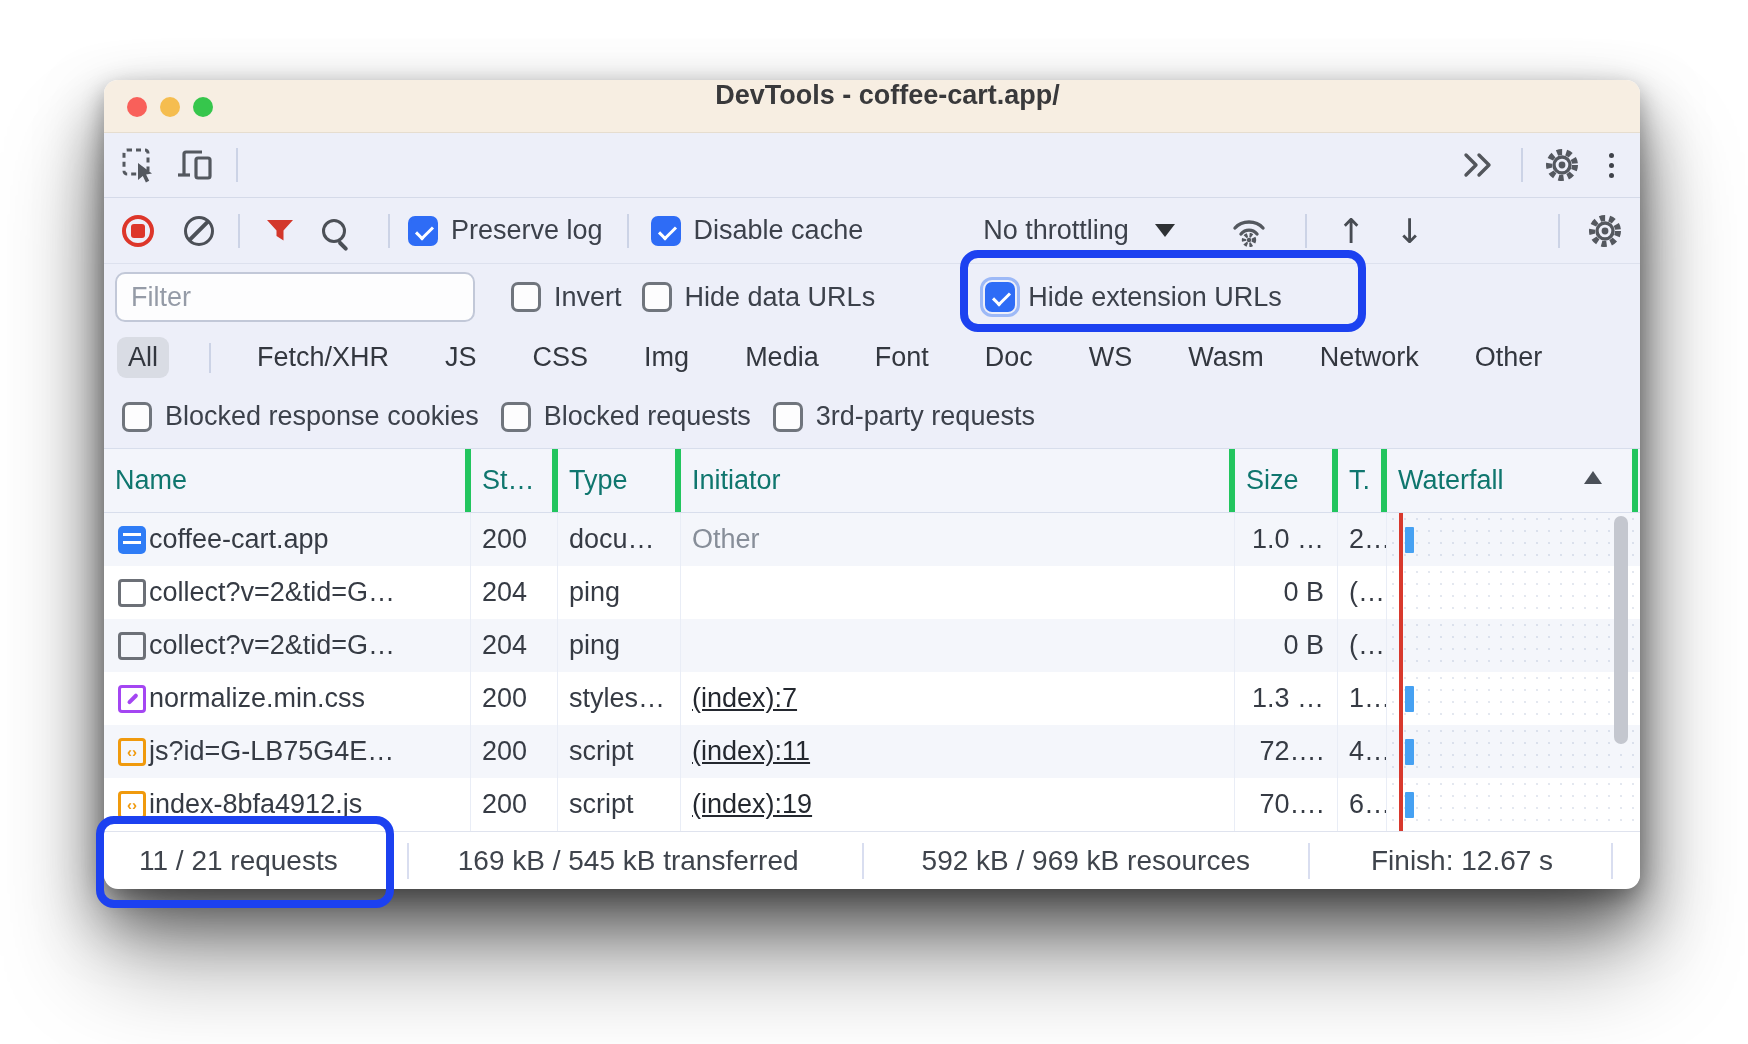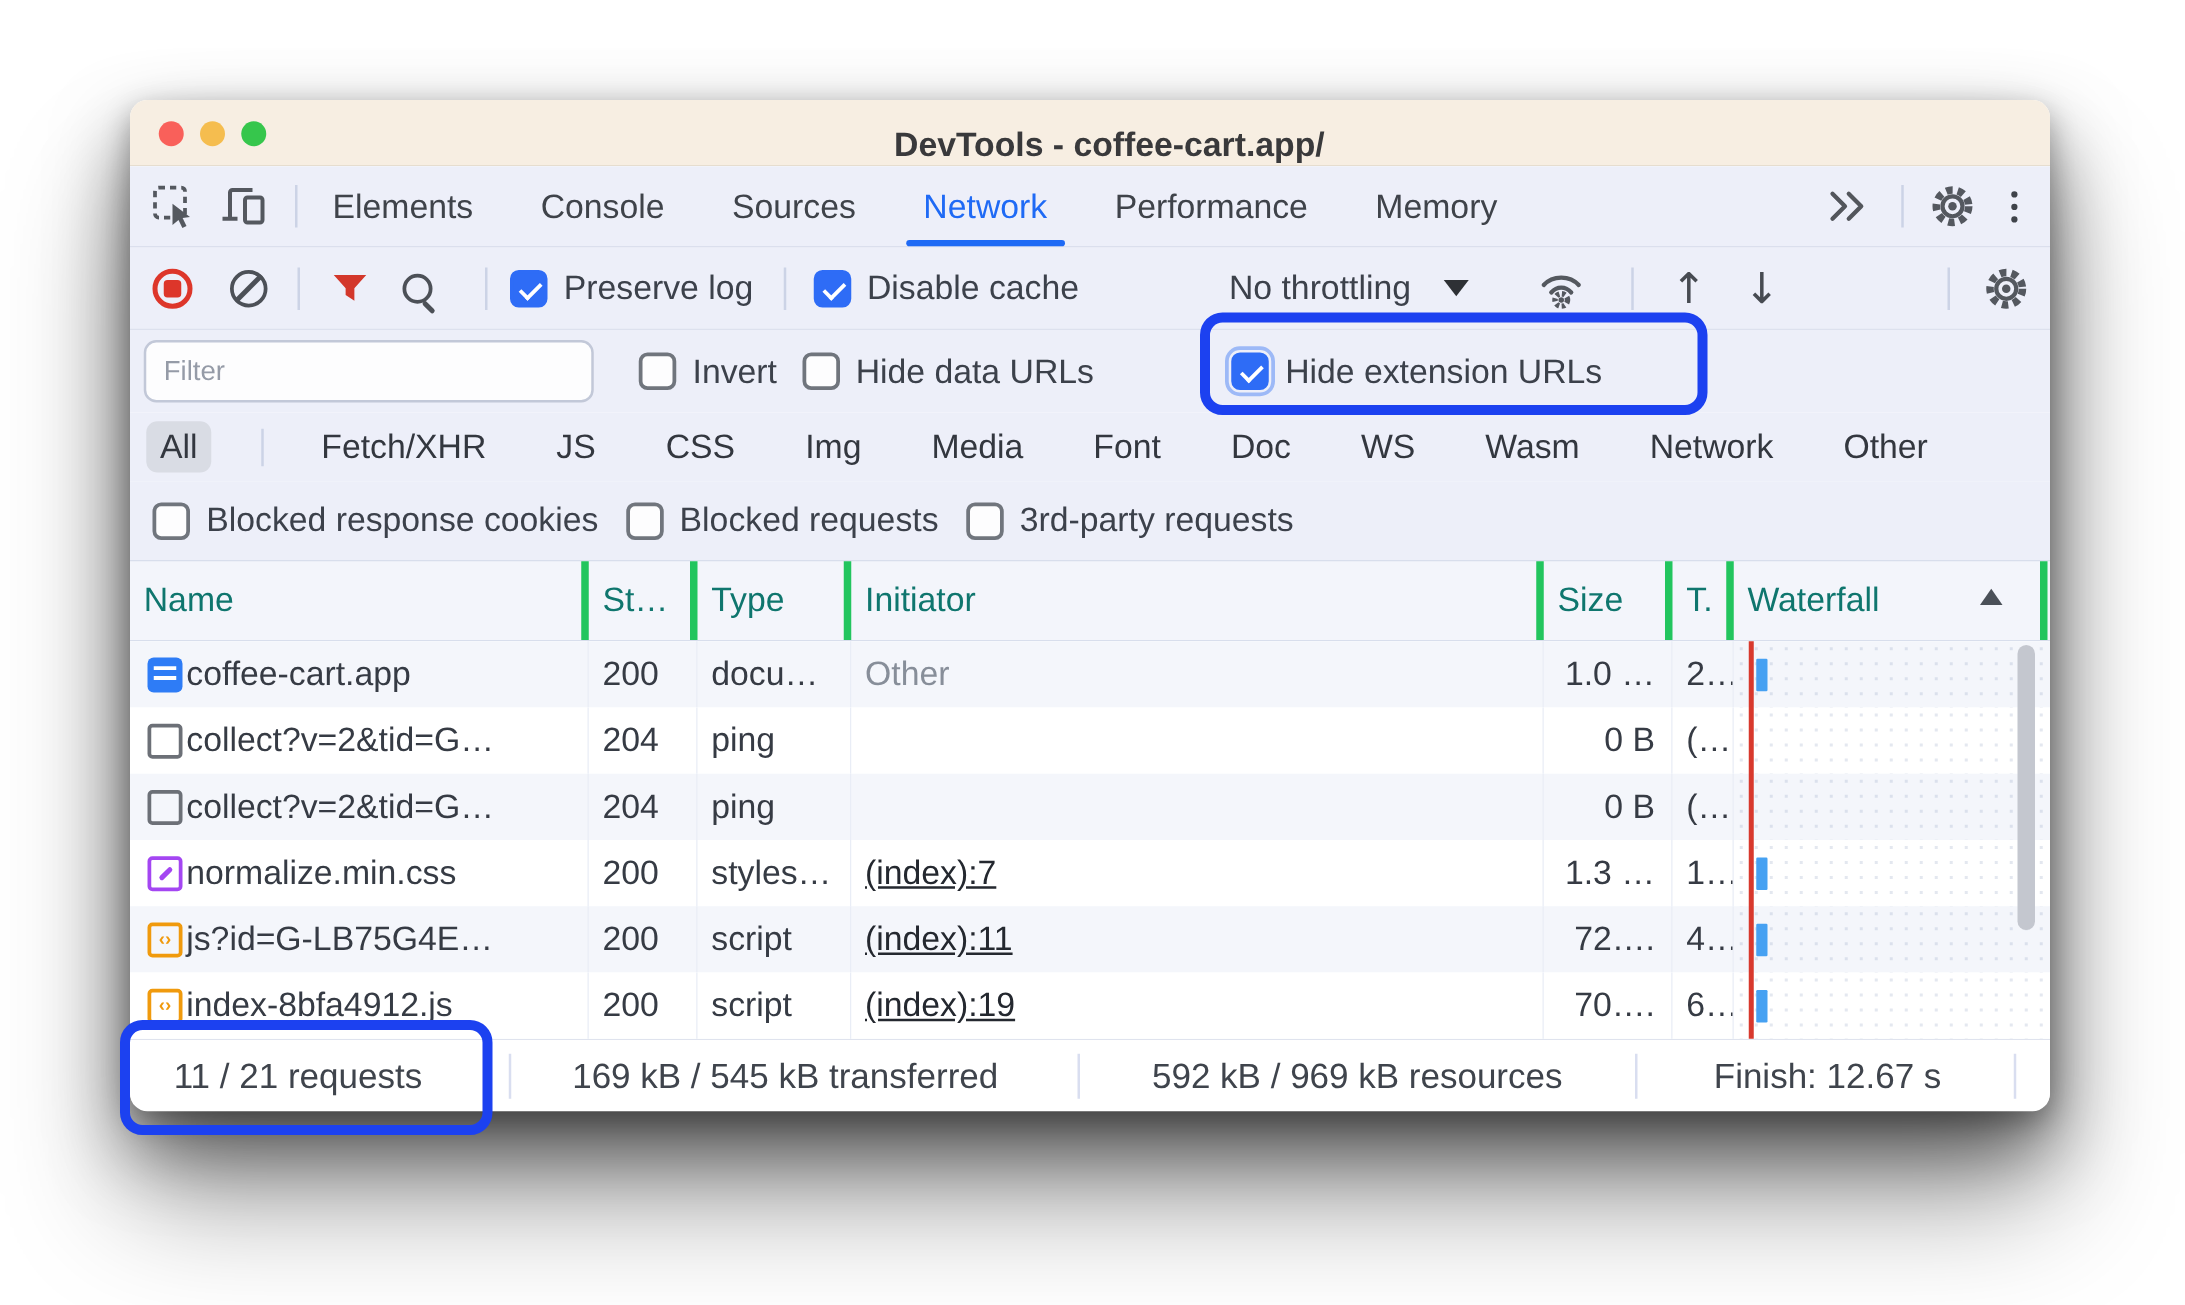--- a/index.html
+++ b/index.html
@@ -4,21 +4,21 @@
 <style>
   * { margin:0; padding:0; box-sizing:border-box; }
   html,body { width:1748px; height:1044px; background:#ffffff; overflow:hidden;
     font-family:"Liberation Sans", sans-serif; }
   .window { position:absolute; left:104px; top:80px; width:1536px; height:808px;
     border-radius:14px; background:#fff; display:flex; flex-direction:column;
     box-shadow:0 30px 60px rgba(0,0,0,.50), 0 70px 100px rgba(0,0,0,.38), 0 8px 22px rgba(0,0,0,.28); }
 
   
   .titlebar { height:53px; flex:0 0 53px; background:#f7eee2; border-radius:14px 14px 0 0;
-    border-bottom:1px solid #e6ddcf; position:relative; display:flex; align-items:flex-end; justify-content:center;padding-left:31px; }
+    border-bottom:1px solid #e6ddcf; position:relative; display:flex; align-items:flex-start; justify-content:center;padding-left:31px; }
   .tl { position:absolute; top:17px; width:20px; height:20px; border-radius:50%; }
   .tl.red { left:23px; background:#f9605a; }
   .tl.yellow { left:56px; background:#f5bd4f; }
   .tl.green { left:89px; background:#36c64c; }
   .title { font-size:27px; font-weight:700; color:#39393b; }
 
   
   .bar { background:#edeff9; display:flex; align-items:center; position:relative; }
   .vdiv { width:2px; height:34px; background:#ccd3e6; flex:0 0 2px; }
   .label { font-size:27px; color:#3c414b; white-space:nowrap; }
@@ -65,21 +65,21 @@
     border-top:13px solid #2e3135; margin-left:26px; }
   .wifi-icon { margin-left:56px; color:#54585f; }
   .toolbar .vdiv.d4 { margin-left:38px; }
   .arrow-icon { font-size:34px; color:#474b52; line-height:1; margin-left:30px; font-family:"DejaVu Sans", sans-serif; }
   .toolbar .vdiv.d5 { margin-left:auto; margin-right:26px; }
   .gear-icon { color:#54585f; display:flex; align-items:center; }
 
   
   .filterrow { height:66px; flex:0 0 66px; padding:0 11px; }
   .filter-input { width:360px; height:50px; border:2px solid #c2c8d8; border-radius:10px; background:#fdfdfe;
-    font-size:22px; color:#3c414b; padding:0 14px; font-family:"Liberation Sans",sans-serif; outline:none; }
+    font-size:27px; color:#3c414b; padding:0 14px; font-family:"Liberation Sans",sans-serif; outline:none; }
   .filter-input::placeholder { color:#959ba7; }
   .filterrow .cbgroup.f1 { margin-left:36px; }
   .filterrow .cbgroup.f2 { margin-left:20px; }
   .filterrow .cbgroup.f3 { margin-left:110px; }
 
   
   .typerow { height:55px; flex:0 0 55px; padding-left:13px;gap:30px; }
   .type-item { font-size:27px; color:#33373f; margin-right:26px; white-space:nowrap; }
   .type-item.pill { background:#d9dce4; border-radius:9px; padding:5px 11px; margin-right:10px; }
   .typerow .vdiv { height:30px; margin-right:16px; }
@@ -164,28 +164,20 @@
       </svg>
     </span>
     <span class="ticon">
       <svg width="38" height="36" viewBox="0 0 38 36" fill="none">
         <path d="M8 28 L8 7 a2 2 0 0 1 2-2 L26 5" stroke="#54585f" stroke-width="3.2"></path>
         <rect x="20" y="11" width="14" height="20" rx="2" fill="#edeff9" stroke="#54585f" stroke-width="3.2"></rect>
         <path d="M2 28 L14 28" stroke="#54585f" stroke-width="3.2"></path>
       </svg>
     </span>
     <span class="vdiv"></span>
-    <div class="tabs" id="tabs">
-        <div class="tab">Elements</div>
-        <div class="tab">Console</div>
-        <div class="tab">Sources</div>
-        <div class="tab active">Network</div>
-        <div class="tab">Performance</div>
-        <div class="tab">Memory</div>
-      </div>
     <div class="tab-right">
       <span class="ticon">
         <svg width="32" height="28" viewBox="0 0 32 28" fill="none">
           <path d="M4 4 L14 14 L4 24" stroke="#53565c" stroke-width="3.4" stroke-linecap="round" stroke-linejoin="round"></path>
           <path d="M17 4 L27 14 L17 24" stroke="#53565c" stroke-width="3.4" stroke-linecap="round" stroke-linejoin="round"></path>
         </svg>
       </span>
       <span class="vdiv"></span>
       <span class="gear-icon">
         <svg width="38" height="38" viewBox="0 0 38 38" fill="none">

